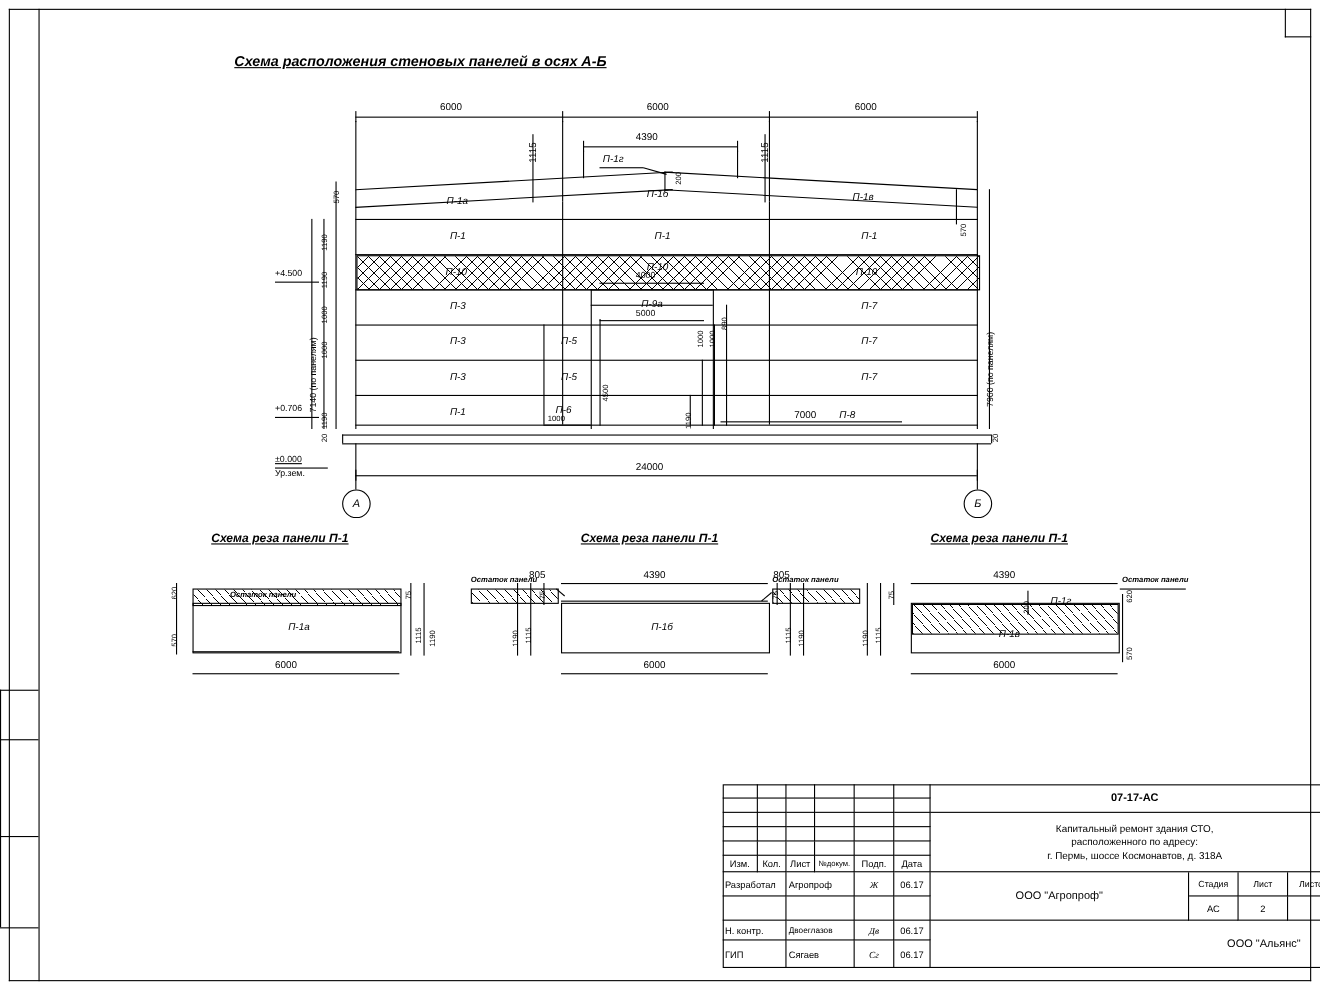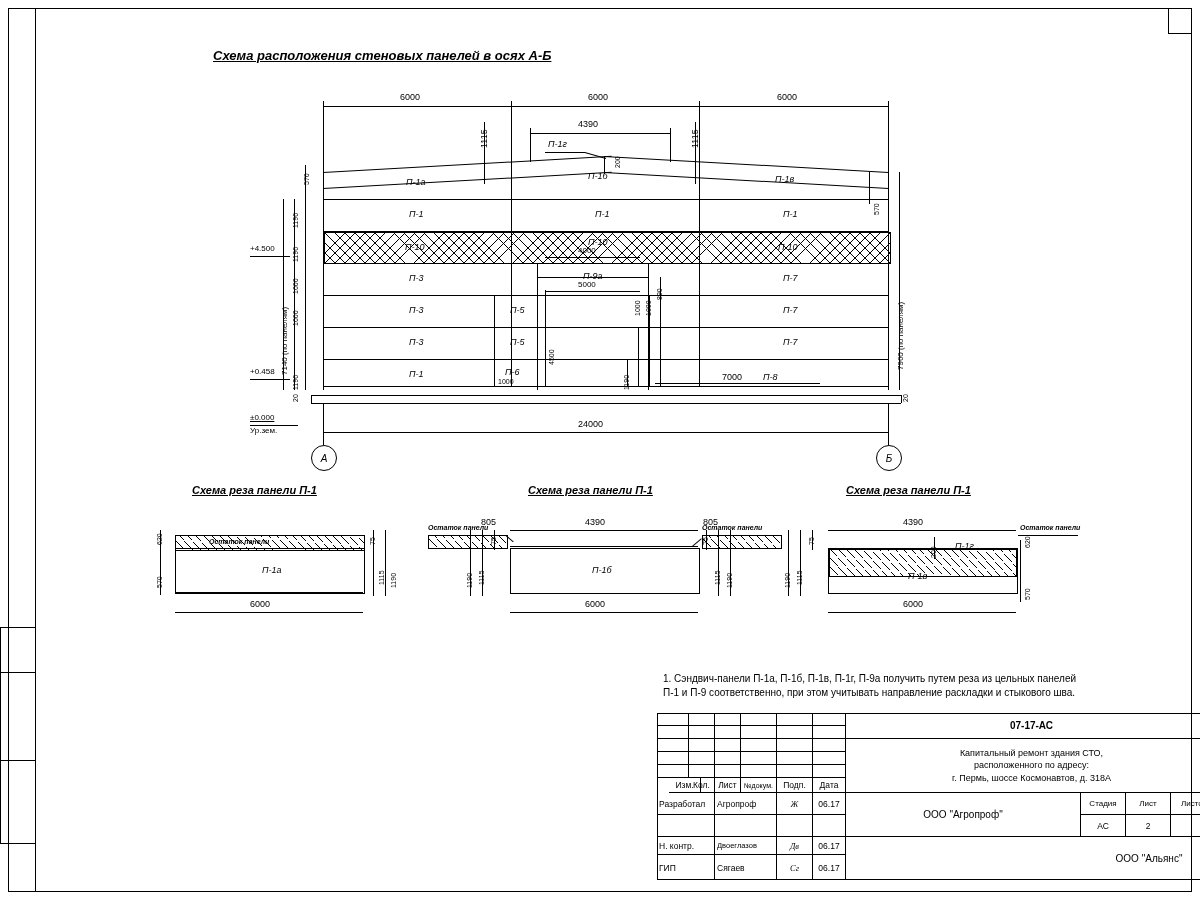--- a/index.html
+++ b/index.html
@@ -215,21 +215,21 @@
   <div class="txt vert xs" style="left:292px;top:402px;">20</div>
 
   <div class="ln lv" style="left:899px;top:172px;height:218px;"></div>
   <div class="txt vert xs" style="left:873px;top:215px;">570</div>
   <div class="ln lv" style="left:869px;top:172px;height:32px;"></div>
   <div class="txt vert sm" style="left:897px;top:370px;">7960 (по панелям)</div>
   <div class="txt vert xs" style="left:902px;top:402px;">20</div>
 
   <div class="txt sm" style="left:250px;top:245px;">+4.500</div>
   <div class="ln lh" style="left:250px;top:256px;width:40px;"></div>
-  <div class="txt sm" style="left:250px;top:368px;">+0.458</div>
+  <div class="txt sm" style="left:250px;top:368px;">+0.706</div>
   <div class="ln lh" style="left:250px;top:379px;width:40px;"></div>
   <div class="txt sm" style="left:250px;top:414px;text-decoration:underline;">±0.000</div>
   <div class="ln lh" style="left:250px;top:425px;width:48px;"></div>
   <div class="txt sm" style="left:250px;top:427px;">Ур.зем.</div>
 
   <div class="ln lh" style="left:323px;top:432px;width:565px;"></div>
   <div class="ln lv" style="left:323px;top:427px;height:10px;"></div>
   <div class="ln lv" style="left:888px;top:427px;height:10px;"></div>
   <div class="txt" style="left:578px;top:420px;">24000</div>
 
@@ -300,22 +300,20 @@
   <div class="txt vert xs" style="left:808px;top:545px;">75</div>
   <div class="ln lv" style="left:788px;top:530px;height:66px;"></div>
   <div class="ln lv" style="left:800px;top:530px;height:66px;"></div>
   <div class="ln lv" style="left:812px;top:530px;height:20px;"></div>
   <div class="txt vert xs" style="left:1024px;top:548px;">620</div>
   <div class="txt vert xs" style="left:1024px;top:600px;">570</div>
   <div class="ln lv" style="left:1020px;top:540px;height:62px;"></div>
   <div class="ln lh" style="left:828px;top:612px;width:188px;"></div>
   <div class="txt" style="left:903px;top:600px;">6000</div>
 
-  <div class="note" style="left:663px;top:672px;width:530px;">1. Сэндвич-панели П-1а, П-1б, П-1в, П-1г, П-9а получить путем реза из цельных панелей
-П-1 и П-9 соответственно, при этом учитывать направление раскладки и стыкового шва.</div>
 
   <div class="stamp">
     <div class="outer"></div>
 
     <div class="cell" style="left:0px;top:0px;width:32px;height:13px;"></div>
     <div class="cell" style="left:32px;top:0px;width:26px;height:13px;"></div>
     <div class="cell" style="left:58px;top:0px;width:26px;height:13px;"></div>
     <div class="cell" style="left:84px;top:0px;width:36px;height:13px;"></div>
     <div class="cell" style="left:120px;top:0px;width:36px;height:13px;"></div>
     <div class="cell" style="left:156px;top:0px;width:33px;height:13px;"></div>
@@ -341,21 +339,21 @@
     <div class="cell" style="left:120px;top:39px;width:36px;height:13px;"></div>
     <div class="cell" style="left:156px;top:39px;width:33px;height:13px;"></div>
 
     <div class="cell" style="left:0px;top:52px;width:32px;height:13px;"></div>
     <div class="cell" style="left:32px;top:52px;width:26px;height:13px;"></div>
     <div class="cell" style="left:58px;top:52px;width:26px;height:13px;"></div>
     <div class="cell" style="left:84px;top:52px;width:36px;height:13px;"></div>
     <div class="cell" style="left:120px;top:52px;width:36px;height:13px;"></div>
     <div class="cell" style="left:156px;top:52px;width:33px;height:13px;"></div>
 
-    <div class="cell" style="left:0px;top:65px;width:32px;height:15px;margin-left:12px;">Изм.</div>
+    <div class="cell" style="left:0px;top:65px;width:32px;height:15px;">Изм.</div>
     <div class="cell" style="left:32px;top:65px;width:26px;height:15px;">Кол.</div>
     <div class="cell" style="left:58px;top:65px;width:26px;height:15px;">Лист</div>
     <div class="cell" style="left:84px;top:65px;width:36px;height:15px;font-size:7px;">№докум.</div>
     <div class="cell" style="left:120px;top:65px;width:36px;height:15px;">Подп.</div>
     <div class="cell" style="left:156px;top:65px;width:33px;height:15px;text-align:center;">Дата</div>
 
     <div class="cell l" style="left:0px;top:80px;width:58px;height:22px;">Разработал</div>
     <div class="cell l" style="left:58px;top:80px;width:62px;height:22px;">Агропроф</div>
     <div class="cell sig" style="left:120px;top:80px;width:36px;height:22px;">Ж</div>
     <div class="cell" style="left:156px;top:80px;width:33px;height:22px;">06.17</div>

